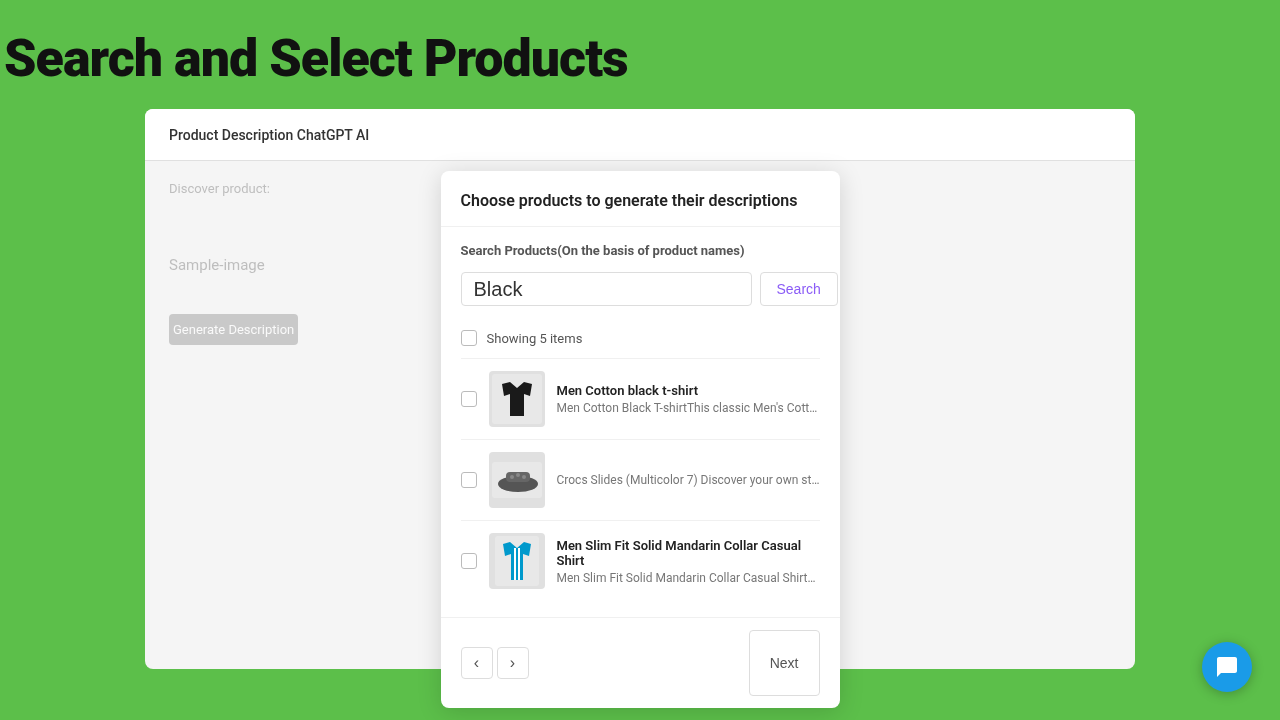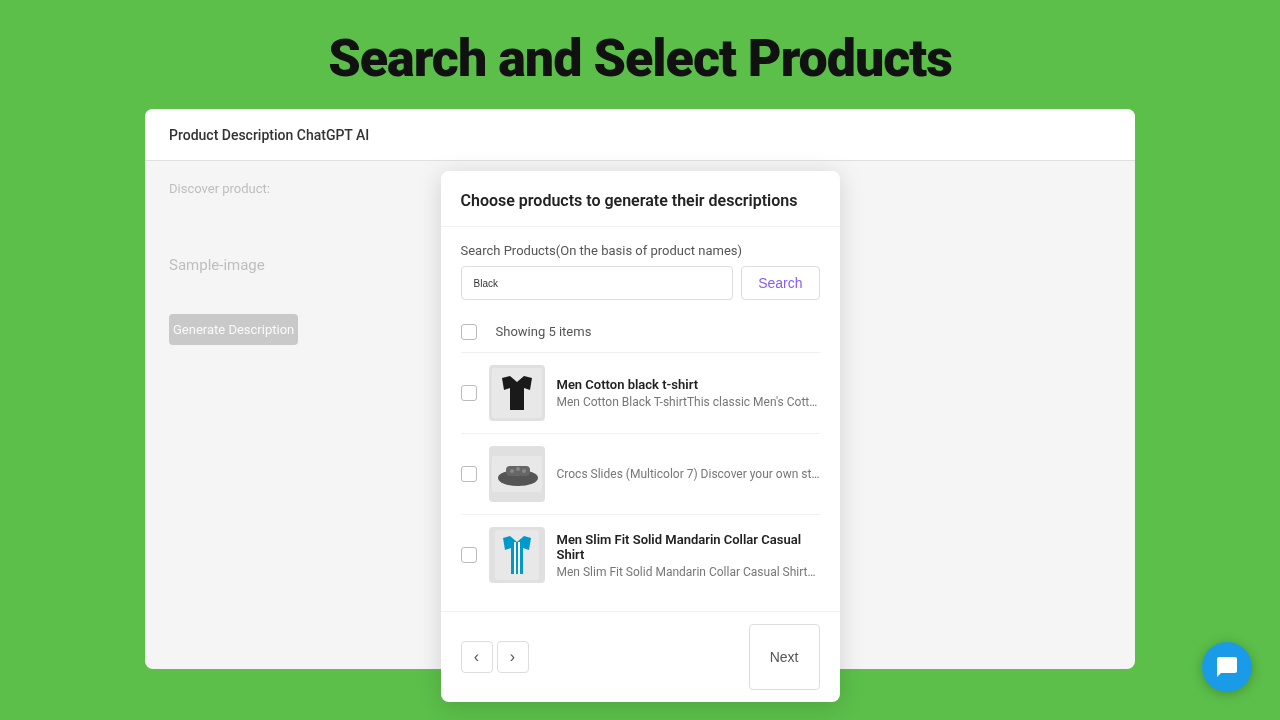--- a/index.html
+++ b/index.html
@@ -7,21 +7,21 @@
       background-color: #5cbf4a;
       font-family: -apple-system, BlinkMacSystemFont, 'Segoe UI', Roboto, sans-serif;
       width: 1280px;
       height: 720px;
       overflow: hidden;
       position: relative;
     }
 
     
     .page-title-area {
-      text-align: center;
+      text-align: left;
       padding: 28px 4px 20px;
     }
     .page-title {
       font-size: 52px;
       font-weight: 900;
       color: #111;
       letter-spacing: -1px;
     }
 
     
@@ -110,53 +110,55 @@
       color: #222;
     }
 
     .modal-body {
       padding: 16px 20px;
     }
 
     .search-label {
       font-size: 13px;
       color: #555;
-      margin-bottom: 8px;
+      margin-bottom: 14px;
+      font-weight: bold;
     }
 
     .search-row {
       display: flex;
       gap: 8px;
       margin-bottom: 16px;
     }
 
     .search-input {
       flex: 1;
       border: 1px solid #ddd;
       border-radius: 4px;
       padding: 0 12px;
-      font-size: 10px;
+      font-size: 20px;
       color: #333;
       outline: none;
     }
 
     .search-btn {
       background: #fff;
       border: 1px solid #ddd;
       border-radius: 4px;
       padding: 8px 16px;
       font-size: 14px;
       color: #8b5cf6;
       cursor: pointer;
     }
 
     
     .items-header {
       display: flex;
-      gap: 19px;
+      align-items: center;
+      gap: 10px;
       padding: 8px 0 12px;
       border-bottom: 1px solid #f0f0f0;
     }
 
     .showing-label {
       font-size: 13px;
       color: #555;
     }
 
     .checkbox {

